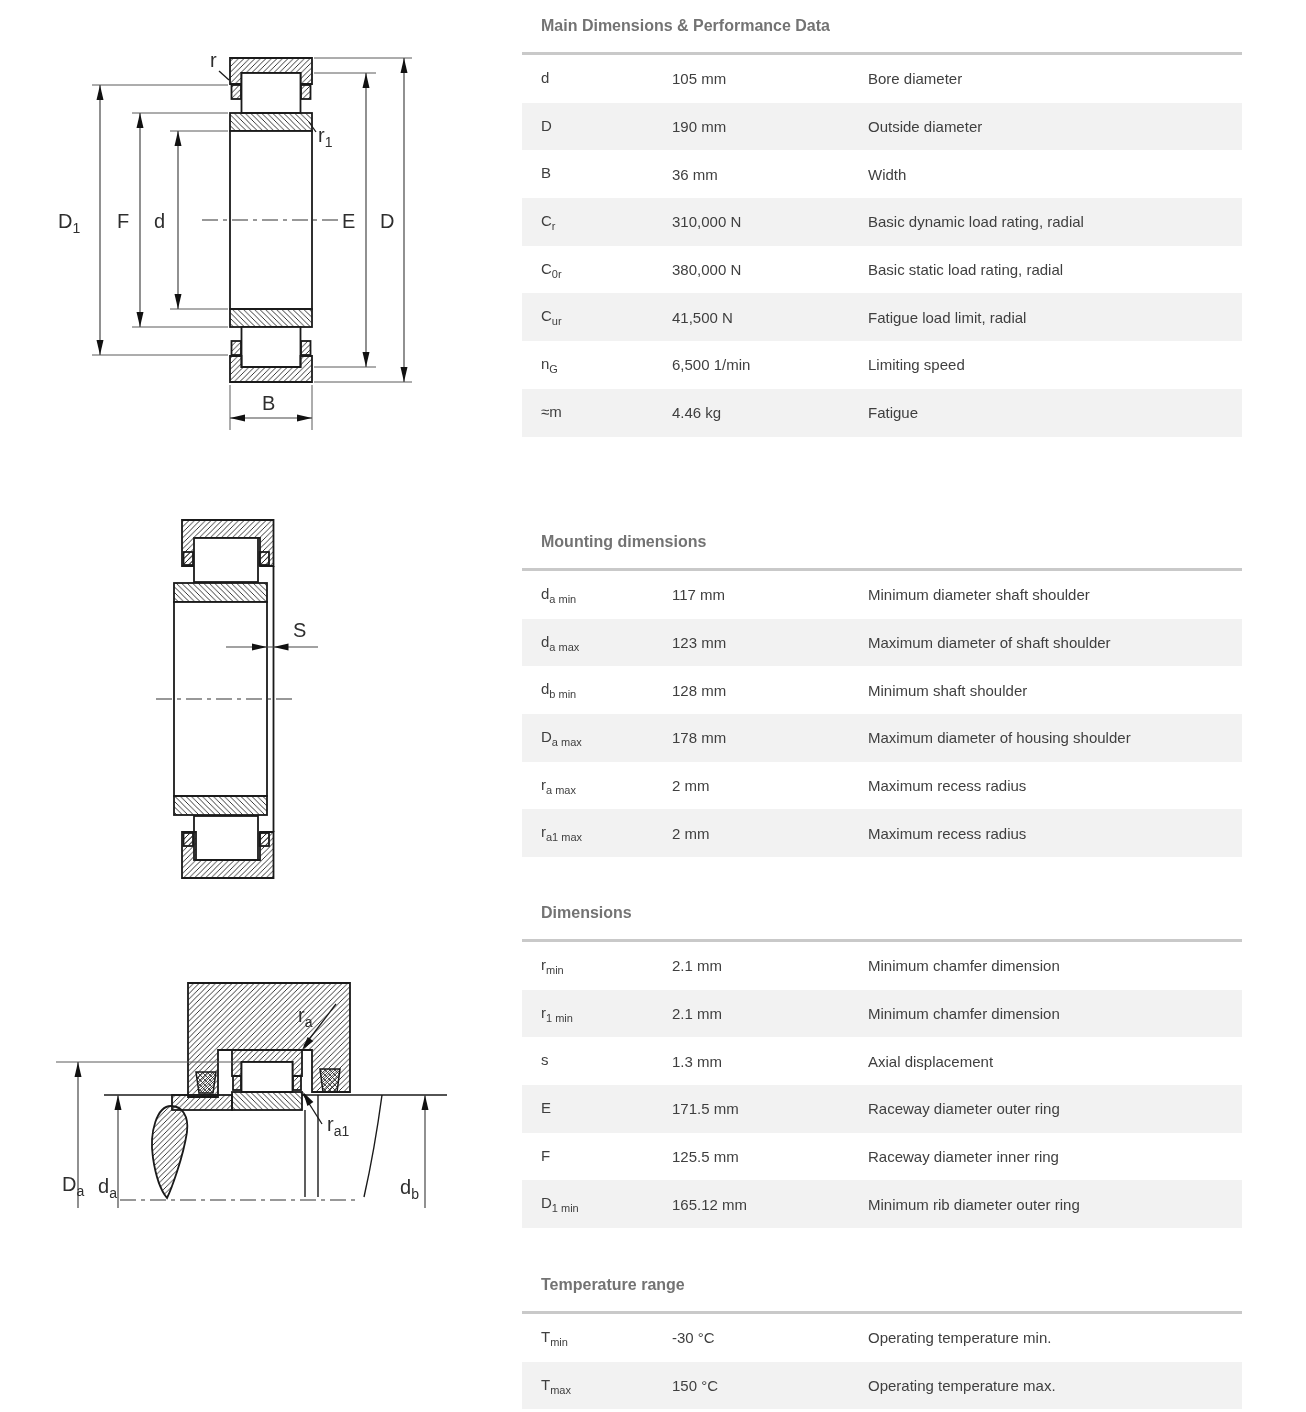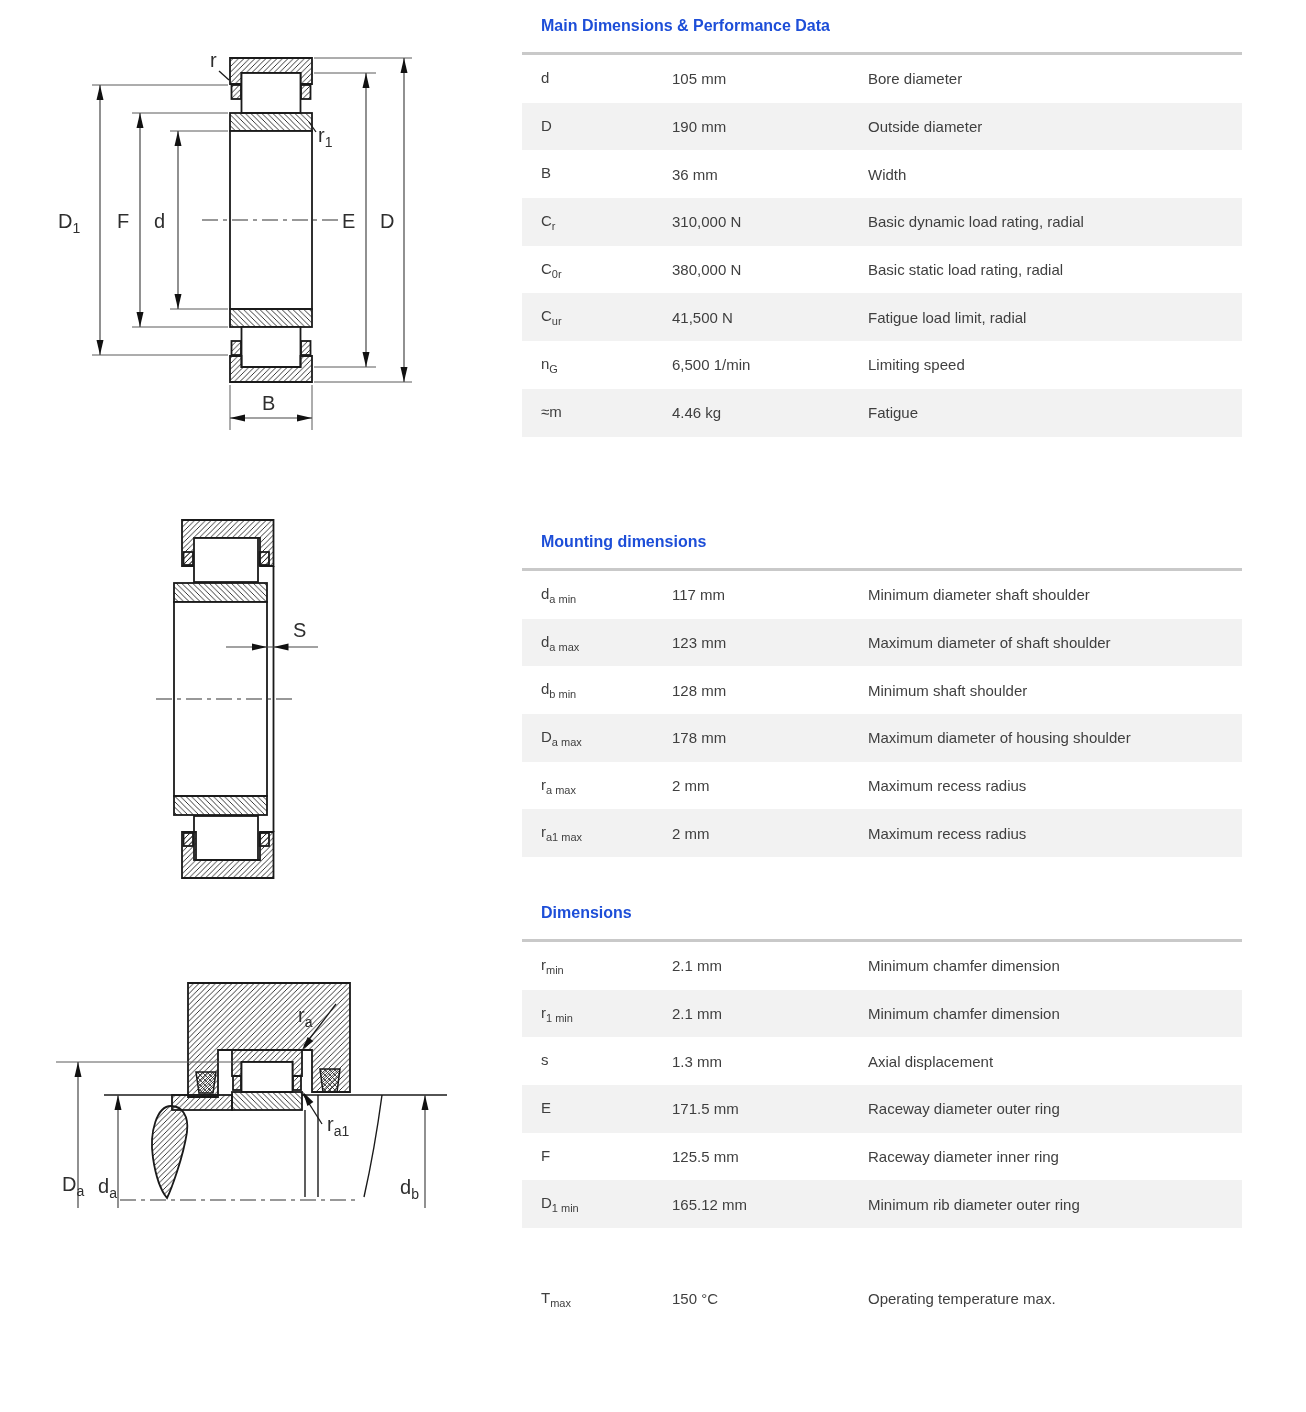--- a/index.html
+++ b/index.html
@@ -1,21 +1,21 @@
 <!DOCTYPE html>
 <html><head>
 <meta charset="utf-8">
 <style>
   html,body{margin:0;padding:0;background:#fff;}
   .page{position:relative;width:1306px;height:1412px;background:#ffffff;overflow:hidden;
         font-family:"Liberation Sans",sans-serif;}
 
   
   .spec-section{position:absolute;left:522px;width:720px;}
-  .sec-title{margin:0;font-size:16px;line-height:20px;font-weight:700;color:#1d4ed8;
+  .sec-title{margin:0;font-size:16px;line-height:20px;font-weight:700;color:#737373;
              padding:0 0 16px 19px;border-bottom:3px solid #c9c9c9;}
   .rows{width:100%;}
   .row{height:47.7px;display:grid;grid-template-columns:131px 196px 1fr;align-items:center;
        padding-left:19px;font-size:15px;color:#3f3f3f;}
   .row:nth-child(even){background:#f2f2f2;}
   .cell.sym sub{font-size:11px;}
 
   
   .drawings{position:absolute;left:0;top:0;width:520px;height:1260px;}
   .part{fill:#ffffff;stroke:#1a1a1a;stroke-width:1.8;}
@@ -282,21 +282,27 @@
   </div>
         <div class="row">
     <div class="cell sym"><span>D</span><sub>1 min</sub></div>
     <div class="cell val">165.12 mm</div>
     <div class="cell desc">Minimum rib diameter outer ring</div>
   </div>
       </div>
   </section>
 
   <section class="spec-section" style="top:1275px">
+    <h2 class="sec-title">Temperature range</h2>
     <div class="rows">
+        <div class="row">
+    <div class="cell sym"><span>T</span><sub>min</sub></div>
+    <div class="cell val">-30 °C</div>
+    <div class="cell desc">Operating temperature min.</div>
+  </div>
         <div class="row">
     <div class="cell sym"><span>T</span><sub>max</sub></div>
     <div class="cell val">150 °C</div>
     <div class="cell desc">Operating temperature max.</div>
   </div>
       </div>
   </section>
 
 </div>
 

